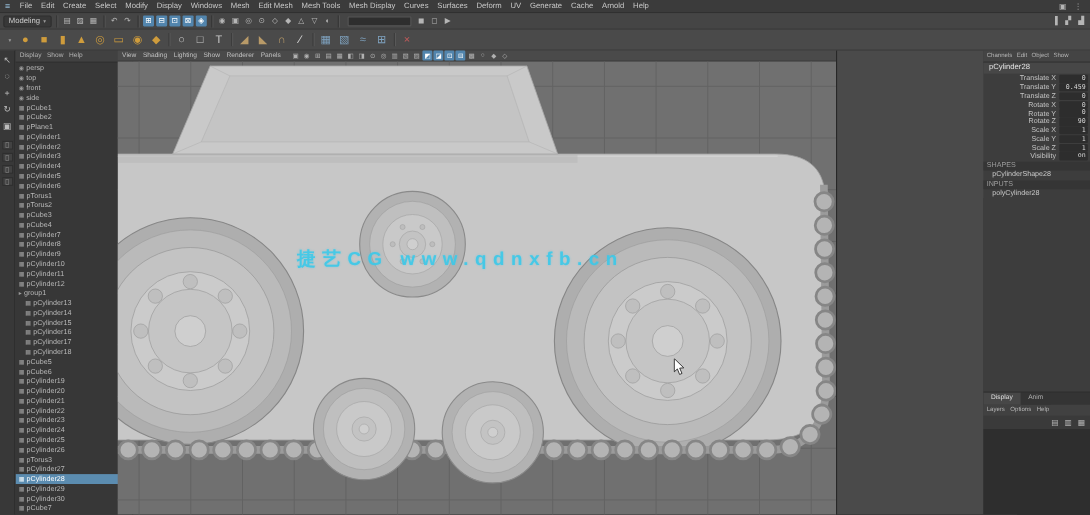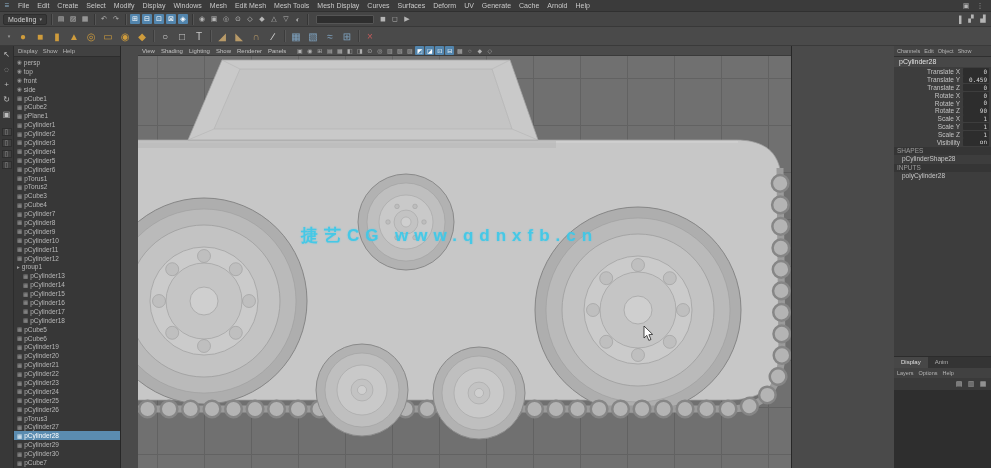--- a/index.html
+++ b/index.html
@@ -71,21 +71,21 @@
     background:#373737; border-right:1px solid #272727;
     display:flex; flex-direction:column; overflow:hidden;
   }
   .ol-menus { display:flex; gap:5px; font-size:6px; color:#b5b5b5; padding:2px 4px; background:#414141; border-bottom:1px solid #2d2d2d; }
   .ol-list { flex:1; overflow:hidden; padding-top:1px; }
   .ol-row { display:flex; align-items:center; height:8.9px; font-size:6.5px; color:#b8b8b8; padding-left:3px; white-space:nowrap; }
   .ol-row .ol-icon { font-size:5.5px; color:#9a9a9a; margin-right:2px; }
   .ol-row.selected { background:#5b8cb0; color:#fff; }
   .ol-row.selected .ol-icon { color:#e8f2f8; }
   
-  .viewport { position:absolute; top:46px; left:138px; width:654px; bottom:0; display:flex; flex-direction:column; border-right:1px solid #272727;justify-content:flex-end; }
+  .viewport { position:absolute; top:46px; left:107px; width:654px; bottom:0; display:flex; flex-direction:column; border-right:1px solid #272727;justify-content:flex-end; }
   .vp-bar {
     height:10px; background:#4a4a4a; border-bottom:1px solid #3a3a3a;
     display:flex; align-items:center; font-size:6px; color:#c2c2c2; padding-left:4px; gap:1px;
   }
   .vp-menus { display:flex; gap:6px; margin-right:8px; }
   .vp-icons { display:flex; gap:1px; }
   .v-icon { width:9px; height:9px; display:inline-flex; align-items:center; justify-content:center; font-size:6px; color:#b0b0b0; border-radius:1px; }
   .v-icon.active { background:#5285ad; color:#fff; }
   .vp-canvas {
     position:relative; flex:1; overflow:hidden;

